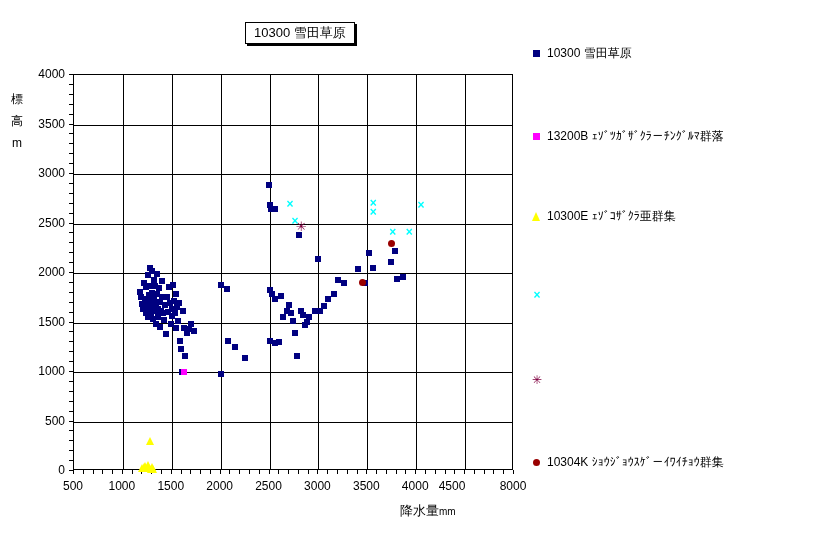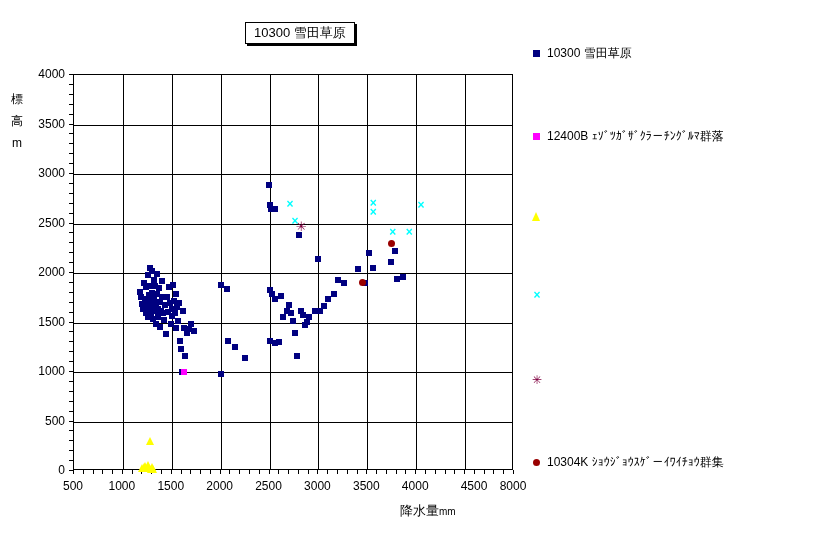--- a/index.html
+++ b/index.html
@@ -210,21 +210,21 @@
     </div>
   <div id="axis-labels-x">
       <div class="xlabel-tick" style="left: 48px; top: 480px;">500</div>
       <div class="xlabel-tick" style="left: 96.8889px; top: 480px;">1000</div>
       <div class="xlabel-tick" style="left: 145.778px; top: 480px;">1500</div>
       <div class="xlabel-tick" style="left: 194.667px; top: 480px;">2000</div>
       <div class="xlabel-tick" style="left: 243.556px; top: 480px;">2500</div>
       <div class="xlabel-tick" style="left: 292.444px; top: 480px;">3000</div>
       <div class="xlabel-tick" style="left: 341.333px; top: 480px;">3500</div>
       <div class="xlabel-tick" style="left: 390.222px; top: 480px;">4000</div>
-      <div class="xlabel-tick" style="left: 449px; top: 480px;">4500</div>
+      <div class="xlabel-tick" style="left: 427px; top: 480px;">4500</div>
       <div class="xlabel-tick" style="left: 488px; top: 480px;">8000</div>
     </div>
   <div id="axis-ticks">
       <div class="tick-x" style="left: 73px; top: 470px;"></div>
       <div class="tick-x" style="left: 83px; top: 470px;"></div>
       <div class="tick-x" style="left: 93px; top: 470px;"></div>
       <div class="tick-x" style="left: 102px; top: 470px;"></div>
       <div class="tick-x" style="left: 112px; top: 470px;"></div>
       <div class="tick-x" style="left: 122px; top: 470px;"></div>
       <div class="tick-x" style="left: 132px; top: 470px;"></div>
@@ -472,27 +472,30 @@
         </div>
         <div class="legend-text">
           <div>10300 雪田草原</div>
         </div>
       </div>
       <div class="legend-row" style="top: 83px;">
         <div class="legend-mark">
           <div class="m-square" style="background: rgb(255, 0, 255);"></div>
         </div>
         <div class="legend-text">
-          <div>12400B ｪｿﾞﾂｶﾞｻﾞｸﾗ－ﾁﾝｸﾞﾙﾏ群落</div>
+          <div>13200B ｪｿﾞﾂｶﾞｻﾞｸﾗ－ﾁﾝｸﾞﾙﾏ群落</div>
         </div>
       </div>
       <div class="legend-row" style="top: 163px;">
         <div class="legend-mark">
           <div class="m-tri" style="border-bottom: 9px solid rgb(255, 255, 0);"></div>
         </div>
+        <div class="legend-text">
+          <div>10300E ｪｿﾞｺｻﾞｸﾗ亜群集</div>
+        </div>
       </div>
       <div class="legend-row" style="top: 242px;">
         <div class="legend-mark">
           <div class="m-glyph" style="color: rgb(0, 255, 255); font-weight: bold;">×</div>
         </div>
         <div class="legend-text">
         </div>
       </div>
       <div class="legend-row" style="top: 327px;">
         <div class="legend-mark">

